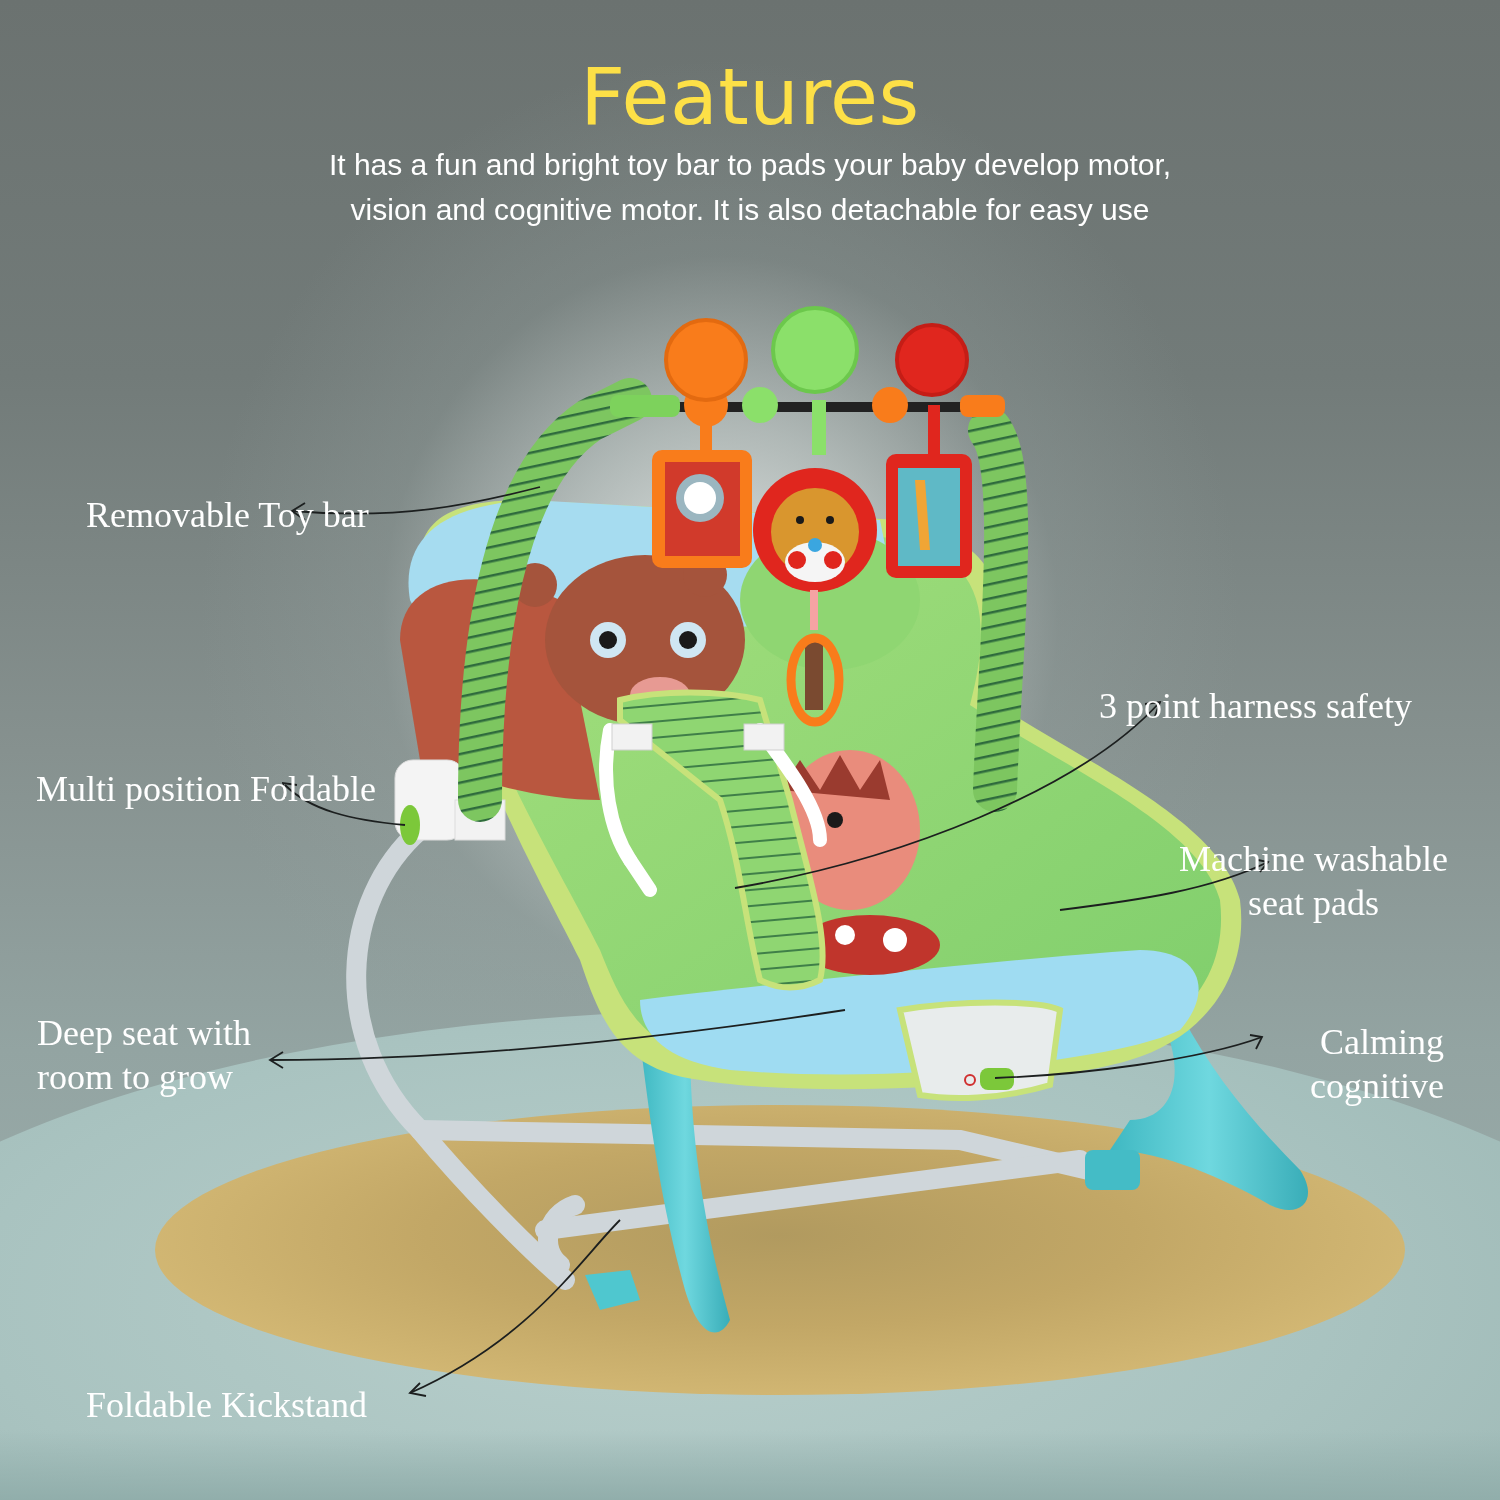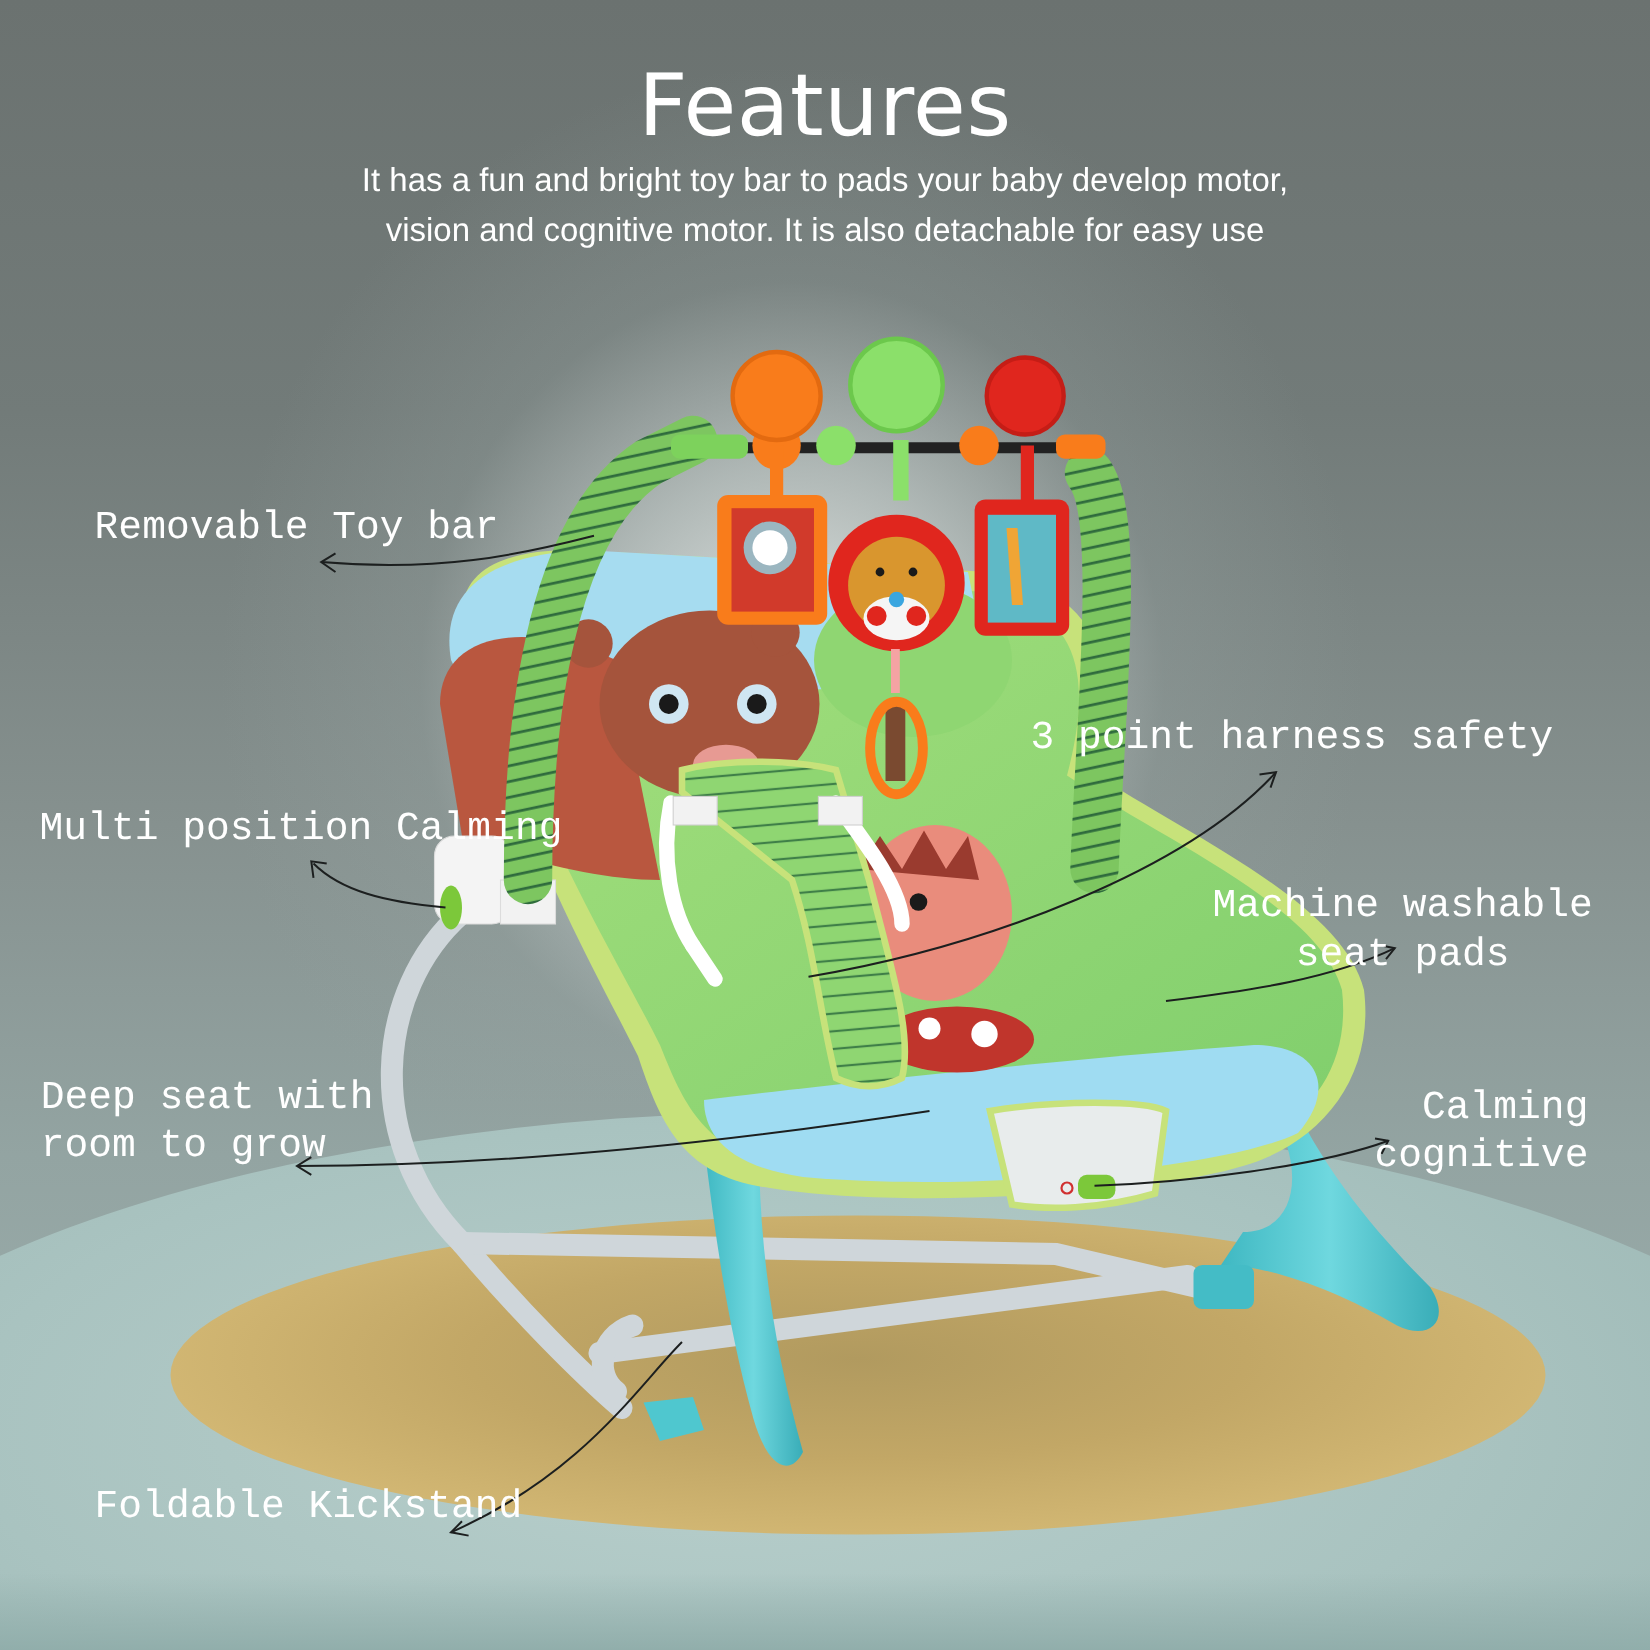--- a/index.html
+++ b/index.html
@@ -23,31 +23,31 @@
       position: absolute; left: 0; top: 1430px; width: 1500px; height: 70px;
       background: linear-gradient(180deg, rgba(148,175,172,0) 0%, #91aeab 100%);
     }
     .rug {
       position: absolute; left: 155px; top: 1105px; width: 1250px; height: 290px;
       border-radius: 50%;
       background: radial-gradient(ellipse at 50% 45%, #b19a5f 0%, #c2a766 40%, #d3b874 75%, #dcc27e 100%);
     }
     .title {
       position: absolute; left: 0; right: 0; top: 52px; text-align: center;
-      color: #ffffff; font-size: 78px; font-weight: 400; letter-spacing: 0.5px;
+      color: #fde047; font-size: 78px; font-weight: 400; letter-spacing: 0.5px;
       font-family: "DejaVu Sans", sans-serif;
     }
     .subtitle {
       position: absolute; left: 250px; width: 1000px; top: 142px; text-align: center;
       color: #ffffff; font-size: 30px; line-height: 45px;
       font-family: "Liberation Sans", sans-serif;
     }
     .label {
       position: absolute; color: #ffffff; font-size: 36px; line-height: 44px;
-      font-family: Liberation Mono, monospace; white-space: nowrap;
+      font-family: Liberation Serif, serif; white-space: nowrap; margin-top: 35px;
     }
     .label.right { text-align: right; }
     .label span { display: block; }
     svg.overlay { position: absolute; left: 0; top: 0; }
   </style>
 </head>
 <body>
 
 <div class="bg"></div>
 <div class="floor-outer"></div>
@@ -191,21 +191,21 @@
 <div class="title">Features</div>
 <div class="subtitle">
   <div>It has a fun and bright toy bar to pads your baby develop motor,</div>
   <div>vision and cognitive motor. It is also detachable for easy use</div>
 </div>
 
 <div class="label" style="left:86px; top:458px;">
   <span>Removable Toy bar</span>
 </div>
 <div class="label" style="left:36px; top:732px;">
-  <span>Multi position Calming</span>
+  <span>Multi position Foldable</span>
 </div>
 <div class="label" style="left:37px; top:976px;">
   <span>Deep seat with</span>
   <span>room to grow</span>
 </div>
 <div class="label" style="left:86px; top:1348px;">
   <span>Foldable Kickstand</span>
 </div>
 <div class="label right" style="right:88px; top:649px;">
   <span>3 point harness safety</span>

